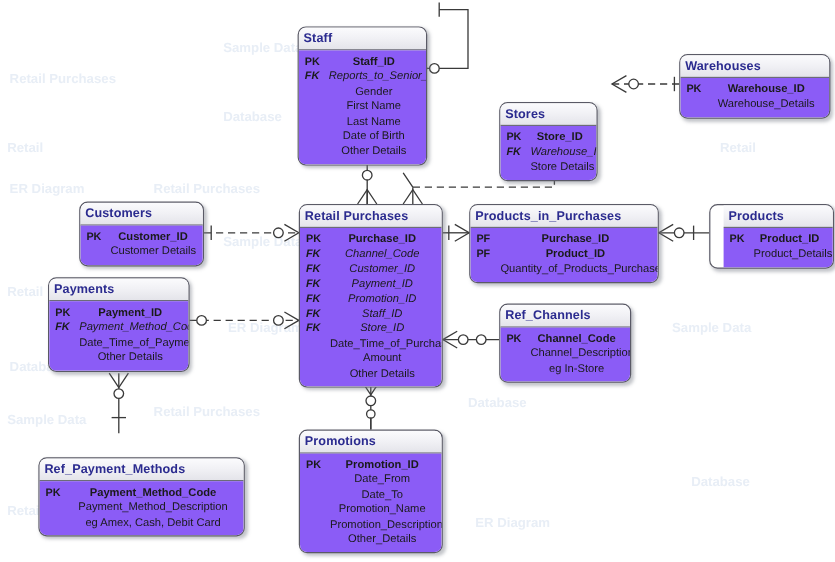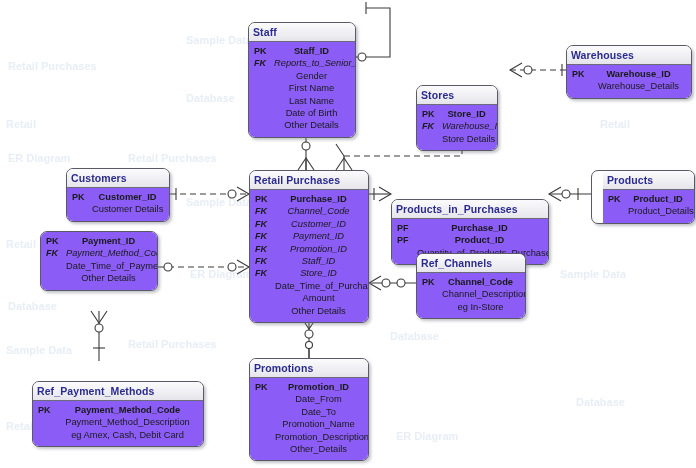--- a/index.html
+++ b/index.html
@@ -298,21 +298,21 @@
           <div class="attr">
             <span class="key"></span>
             <span class="nm">Amount</span>
           </div>
           <div class="attr">
             <span class="key"></span>
             <span class="nm">Other Details</span>
           </div>
         </div>
       </div>
-      <div class="entity" style="left: 391px; top: 170px; width: 158px; margin-top: 29px;">
+      <div class="entity" style="left: 391px; top: 170px; width: 158px;">
         <div class="ent-title">Products_in_Purchases</div>
         <div class="ent-body">
           <div class="attr">
             <span class="key">PF</span>
             <span class="nm pk">Purchase_ID</span>
           </div>
           <div class="attr">
             <span class="key">PF</span>
             <span class="nm pk">Product_ID</span>
           </div>
@@ -329,20 +329,21 @@
             <span class="key">PK</span>
             <span class="nm pk">Product_ID</span>
           </div>
           <div class="attr">
             <span class="key"></span>
             <span class="nm">Product_Details</span>
           </div>
         </div>
       </div>
       <div class="entity" style="left: 40px; top: 231px; width: 118px;">
+        <div class="ent-title">Payments</div>
         <div class="ent-body">
           <div class="attr">
             <span class="key">PK</span>
             <span class="nm pk">Payment_ID</span>
           </div>
           <div class="attr">
             <span class="key fk">FK</span>
             <span class="nm fk">Payment_Method_Code</span>
           </div>
           <div class="attr">

